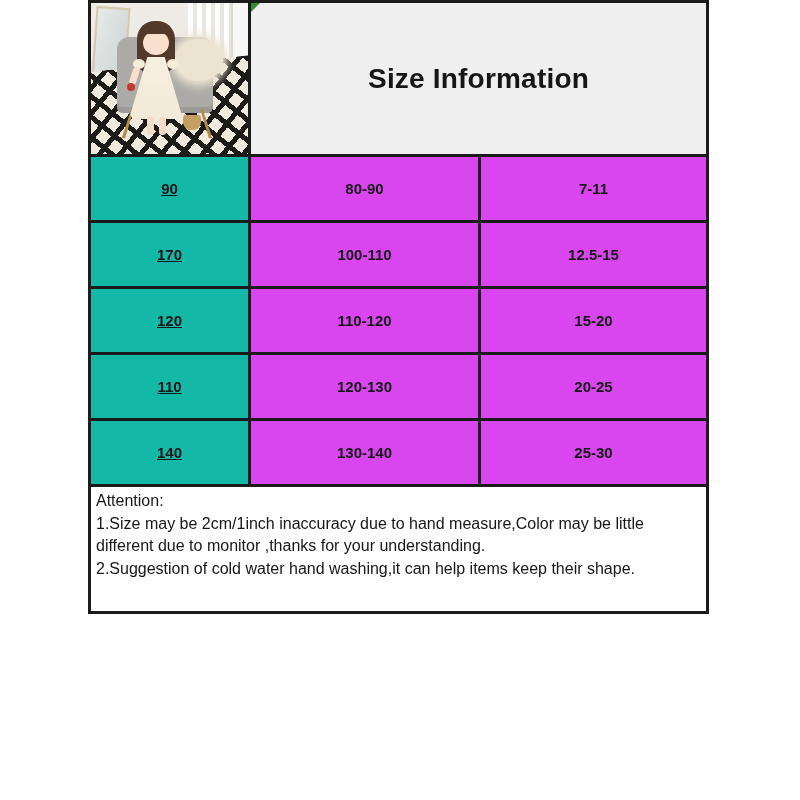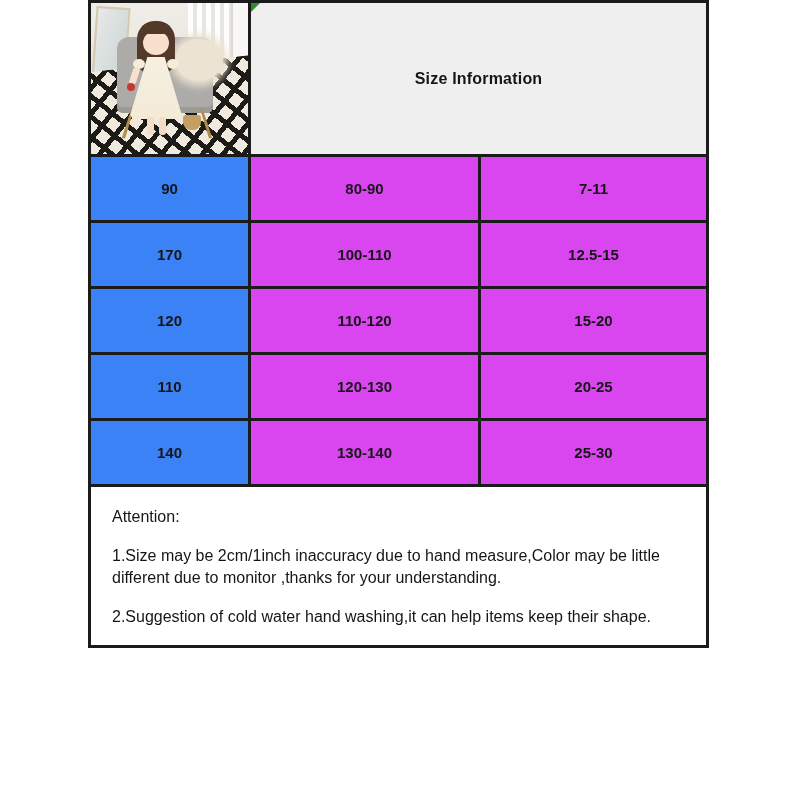--- a/index.html
+++ b/index.html
@@ -26,52 +26,52 @@
     border: 3px solid #1b1b1b;
     padding: 0;
     text-align: center;
     vertical-align: middle;
     overflow: hidden;
   }
   .photo-cell { width: 160px; height: 151px; padding: 0; }
   .title-cell {
     background: #efefef;
     position: relative;
-    font-size: 16px;
+    font-size: 28px;
     font-weight: bold;
     letter-spacing: 0.2px;
   }
   .flag-triangle {
     position: absolute;
     left: 0; top: 0;
     width: 0; height: 0;
     border-left: 9px solid #2e8b2e;
     border-bottom: 9px solid transparent;
   }
   tr.header-row th {
     background: #d7d7d7;
     height: 72px;
     font-size: 17px;
     font-weight: bold;
   }
   tr.header-row th.size-col-header { font-size: 30px; }
   tr.data-row { height: 66px; }
   tr.data-row td { font-size: 15px; font-weight: bold; background: #d946ef; }
-  tr.data-row td.size-cell { background: #3b82f6; }
+  tr.data-row td.size-cell { background: #14b8a6; text-decoration: underline; }
   .attention-cell {
     background: #ffffff;
     height: 121px;
     text-align: left !important;
     vertical-align: top !important;
     padding: 3px 5px 0 5px !important;
     font-size: 16px;
     line-height: 1.42;
     font-weight: normal;
   }
-  .attention-cell p { margin: 16px; }
+  .attention-cell p { margin: 0; }
 
   
   .photo-scene {
     position: relative;
     width: 100%;
     height: 151px;
     background: linear-gradient(#f0ede8, #e9e5de 55%);
     overflow: hidden;
   }
   .p-mirror {

